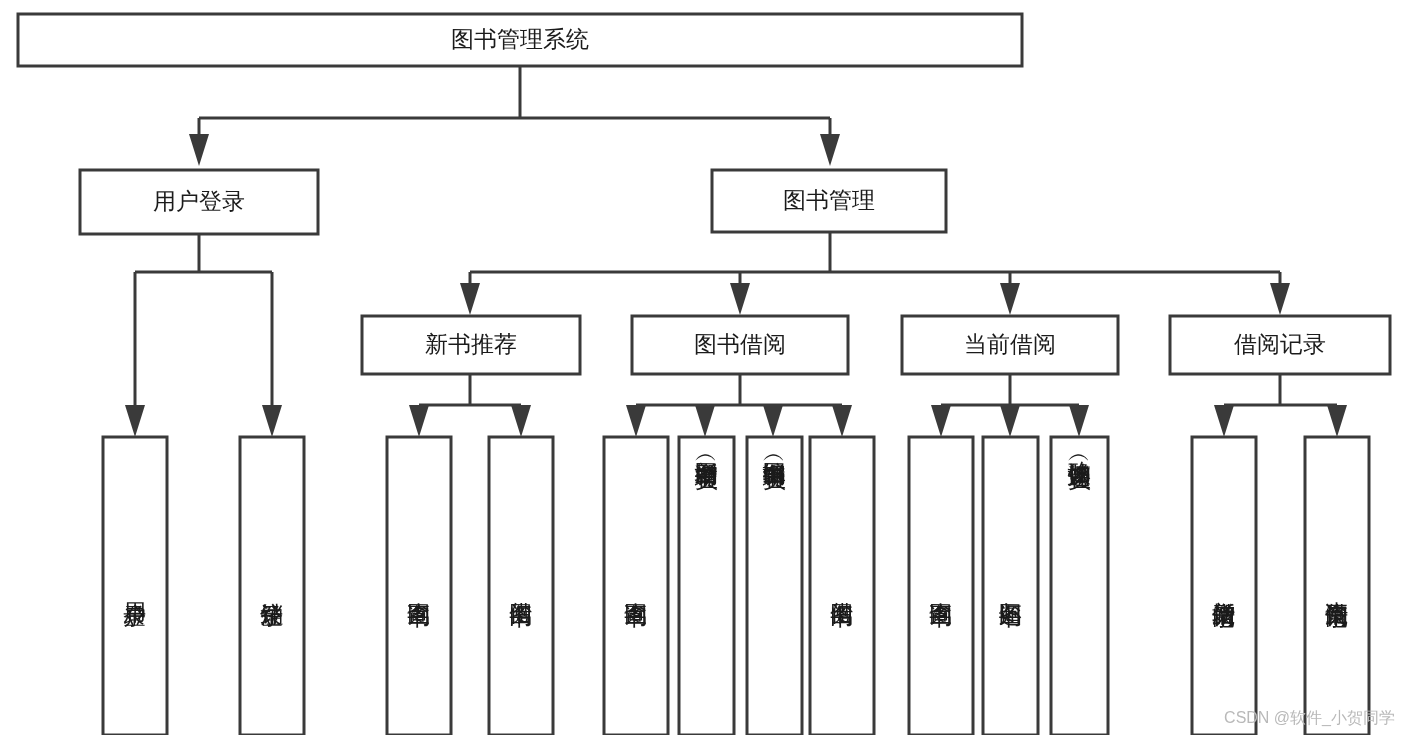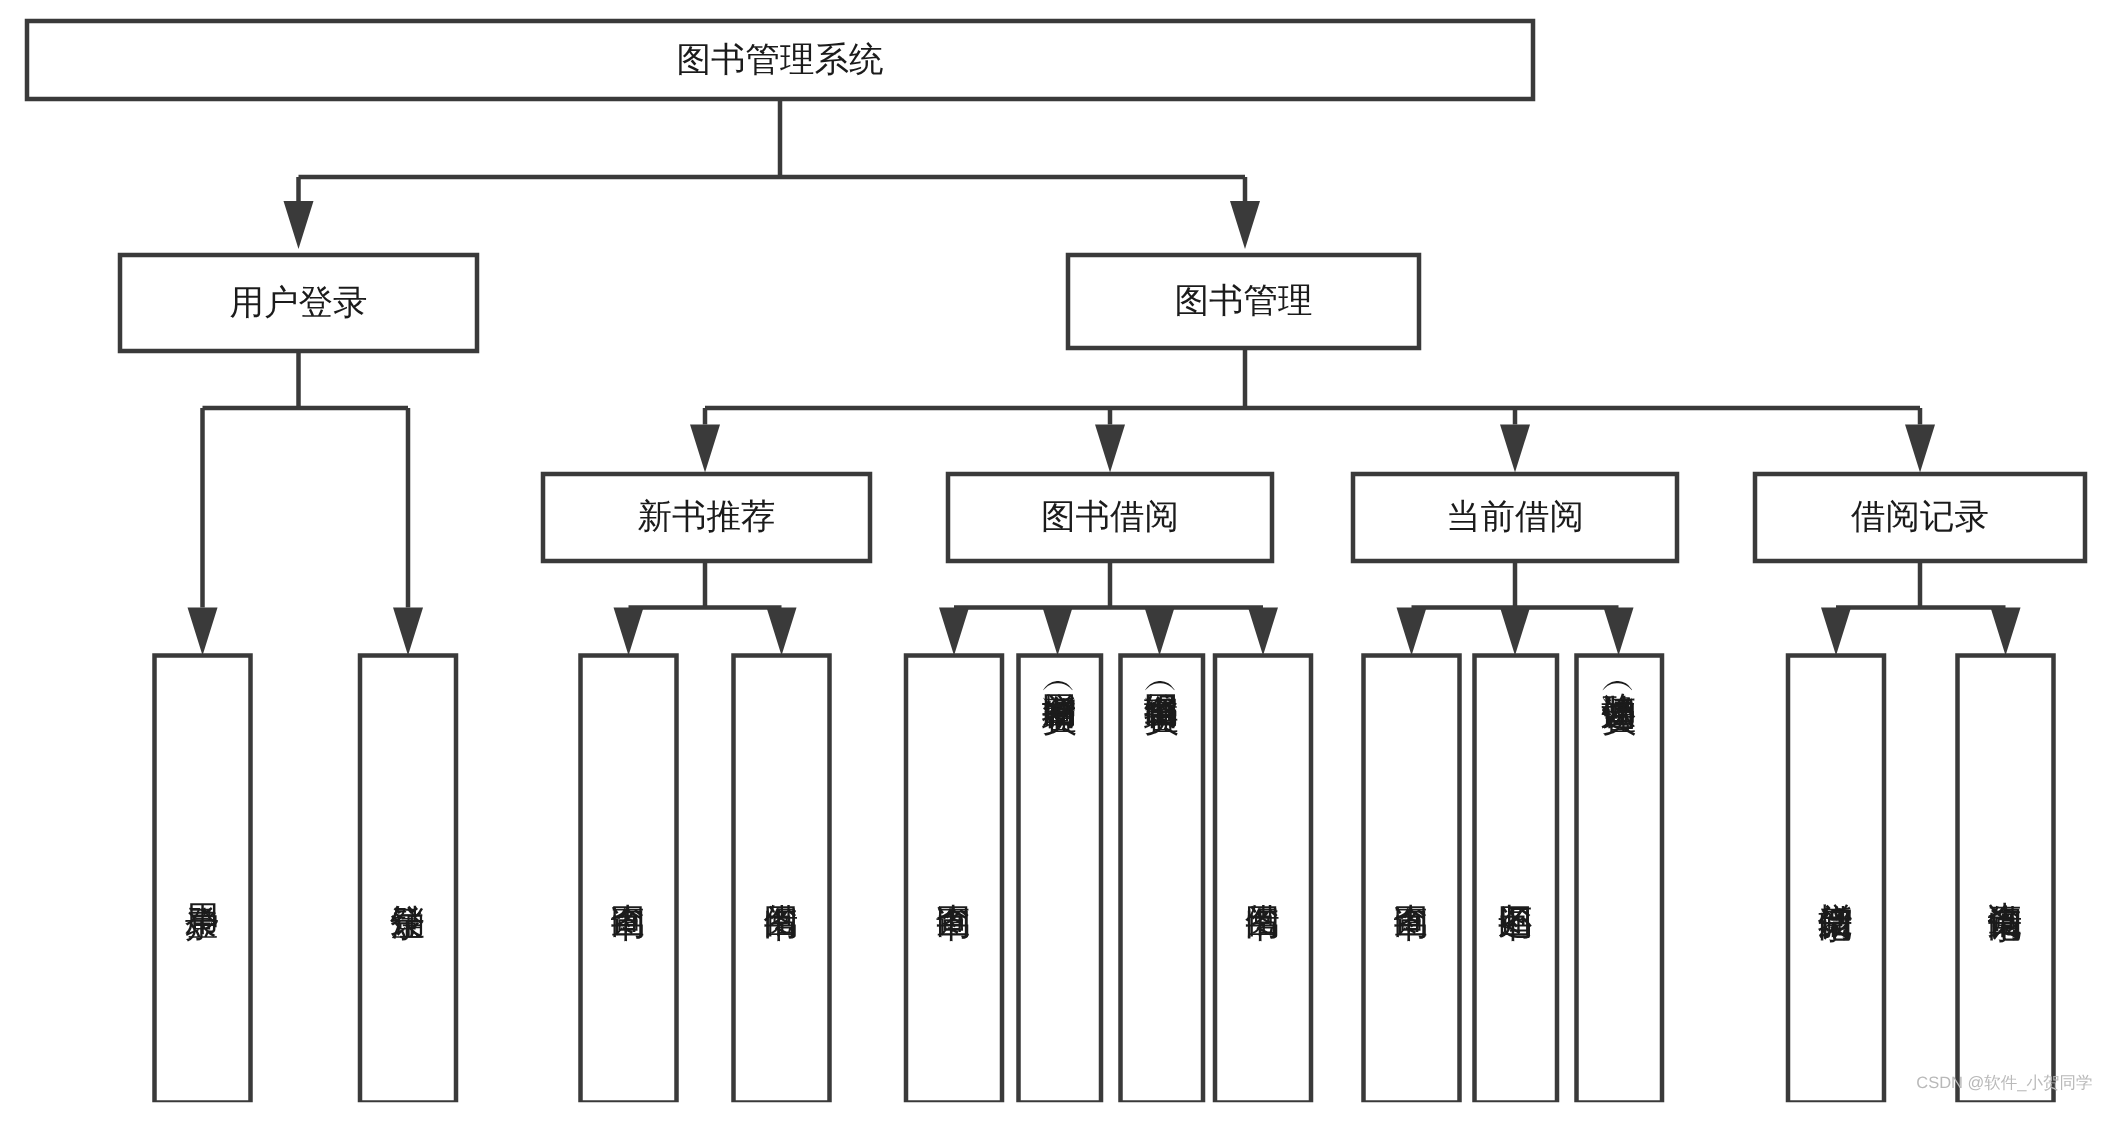--- a/index.html
+++ b/index.html
@@ -63,21 +63,21 @@
     line-height: 1.06;
     color: #1b1b1b;
     letter-spacing: 1px;
     white-space: nowrap;
   }
   .watermark {
     position: absolute;
     right: 10px;
     bottom: 6px;
     font-family: "Liberation Sans", "DejaVu Sans", sans-serif;
-    font-size: 11px;
+    font-size: 16px;
     color: #b9b9b9;
     white-space: nowrap;
     pointer-events: none;
   }
 </style>
 </head>
 <body>
 
 <div id="diagram-root">
 

